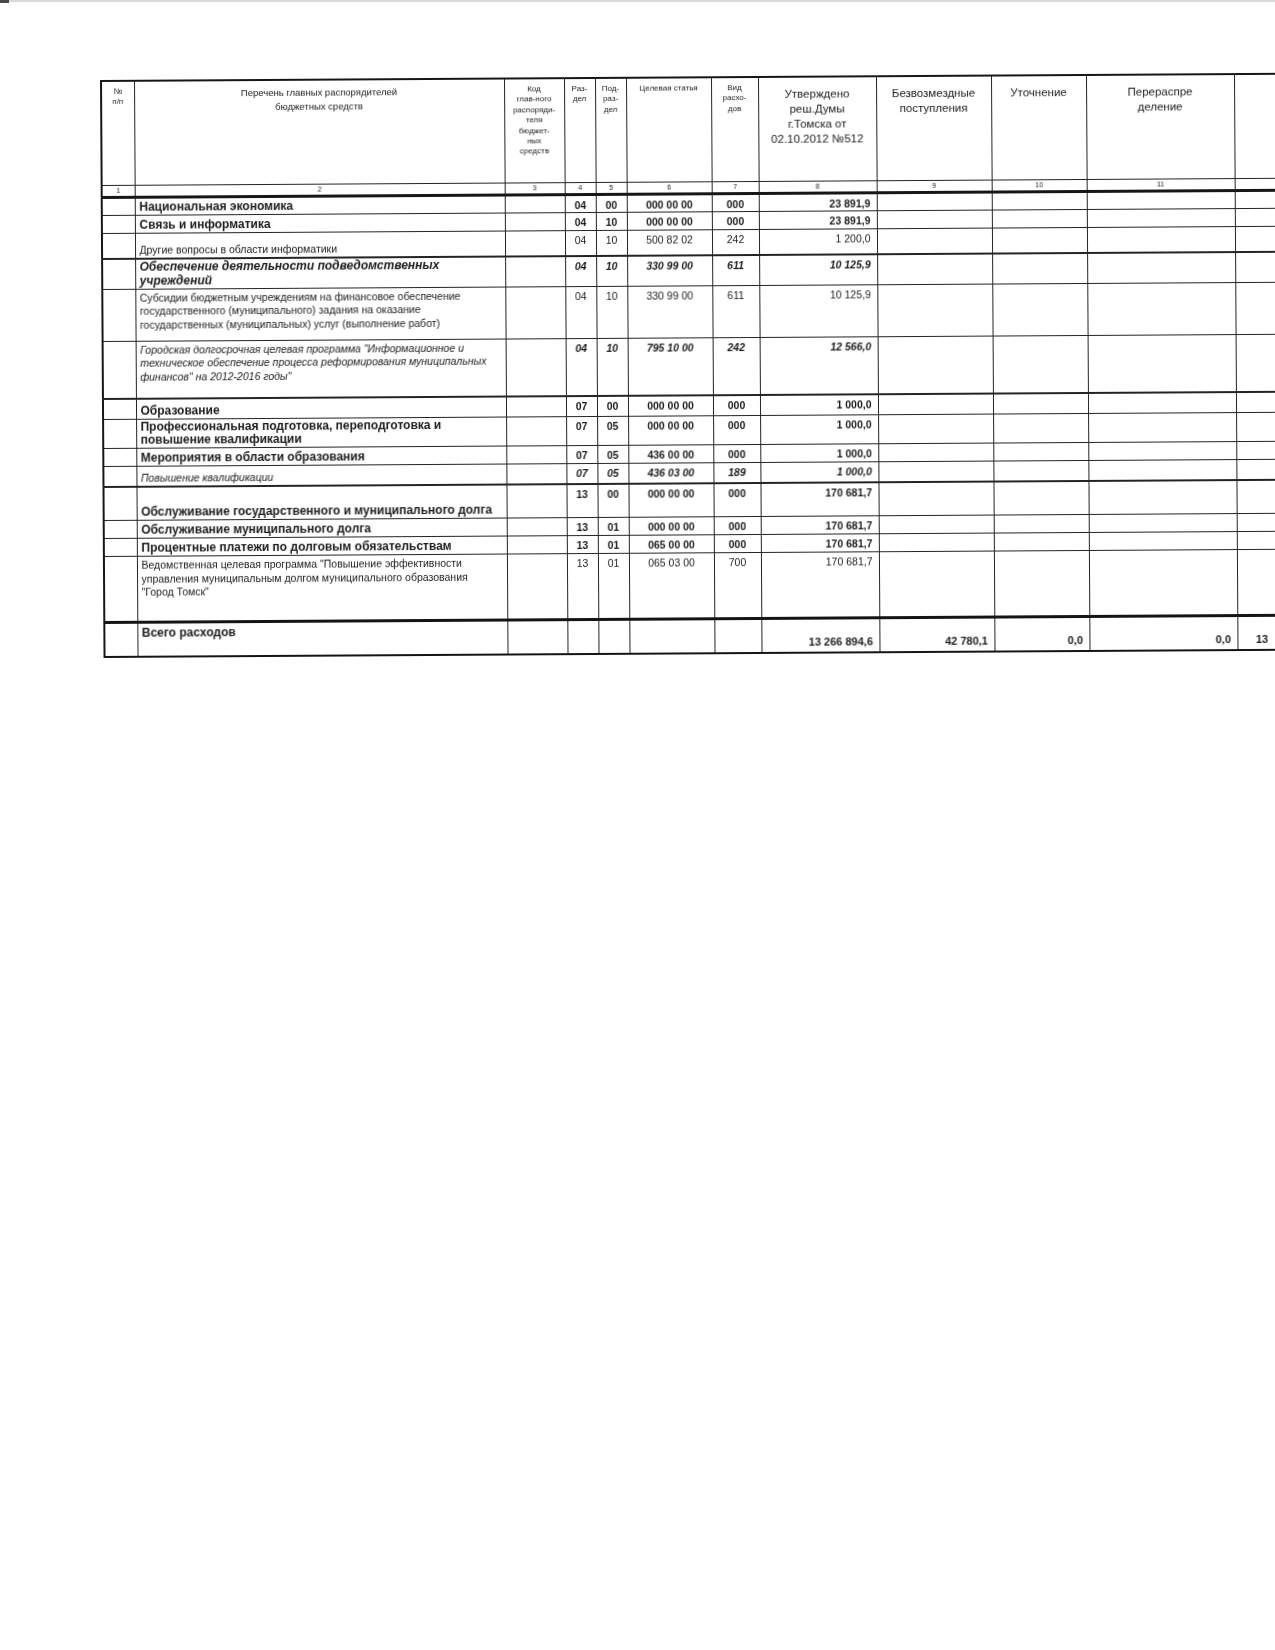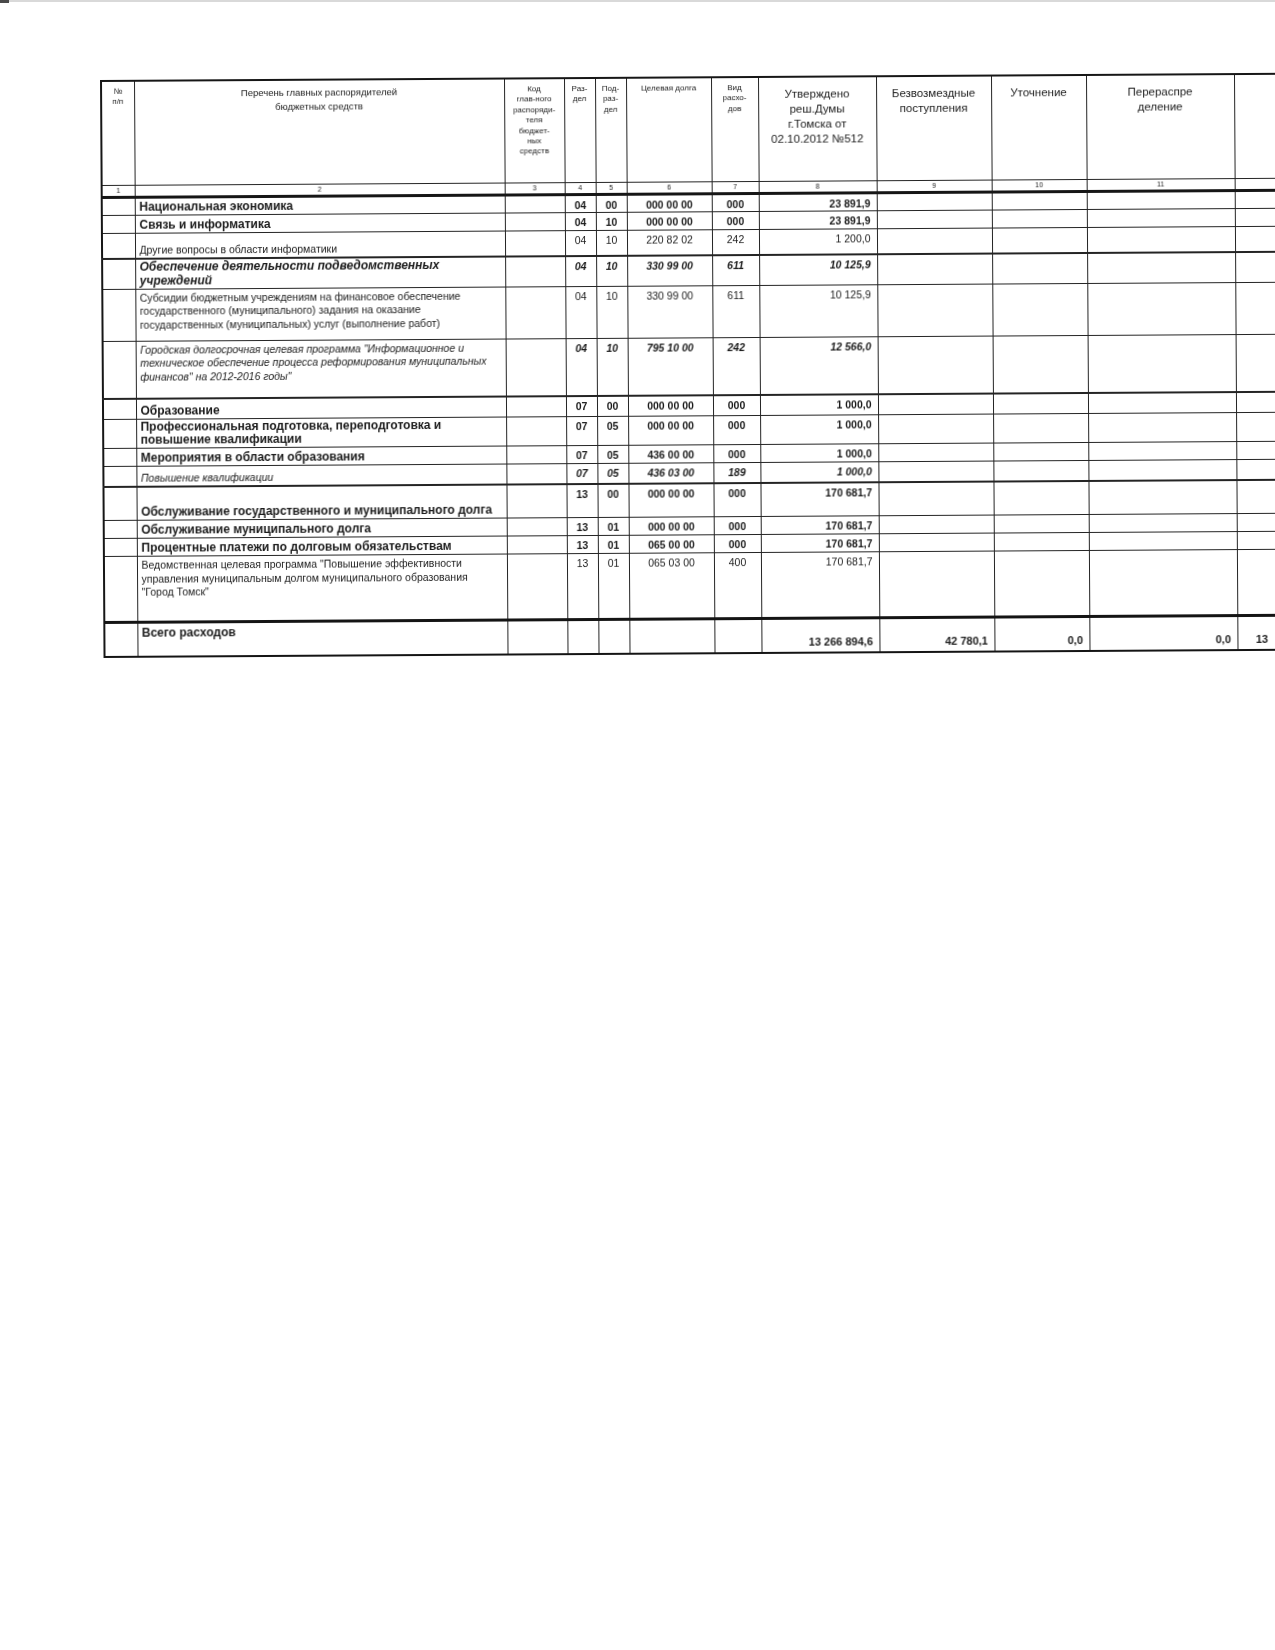--- a/index.html
+++ b/index.html
@@ -113,21 +113,21 @@
 распоряди-
 теля
 бюджет-
 ных
 средств</th>
           <th class="h-s">Раз-
 дел</th>
           <th class="h-s">Под-
 раз-
 дел</th>
-          <th class="h-s">Целевая долга</th>
+          <th class="h-s">Целевая статья</th>
           <th class="h-s">Вид
 расхо-
 дов</th>
           <th class="h-b">Утверждено
 реш.Думы
 г.Томска от
 02.10.2012 №512</th>
           <th class="h-b">Безвозмездные
 поступления</th>
           <th class="h-b">Уточнение</th>
@@ -178,21 +178,21 @@
           <td class="c-clarification"></td>
           <td class="c-redistribution"></td>
           <td class="c-extra"></td>
         </tr>
         <tr class="regular" style="height: 26px;">
           <td class="c-num"></td>
           <td class="c-name">Другие вопросы в области информатики</td>
           <td class="c-code"></td>
           <td class="c-razdel">04</td>
           <td class="c-podrazdel">10</td>
-          <td class="c-celevaya">220 82 02</td>
+          <td class="c-celevaya">500 82 02</td>
           <td class="c-vid">242</td>
           <td class="c-approved">1 200,0</td>
           <td class="c-gratuitous"></td>
           <td class="c-clarification"></td>
           <td class="c-redistribution"></td>
           <td class="c-extra"></td>
         </tr>
         <tr class="bold-italic sep" style="height: 20px;">
           <td class="c-num"></td>
           <td class="c-name">Обеспечение деятельности подведомственных учреждений</td>
@@ -333,21 +333,21 @@
           <td class="c-redistribution"></td>
           <td class="c-extra"></td>
         </tr>
         <tr class="regular" style="height: 66px;">
           <td class="c-num"></td>
           <td class="c-name top">Ведомственная целевая программа "Повышение эффективности управления муниципальным долгом муниципального образования "Город Томск"</td>
           <td class="c-code"></td>
           <td class="c-razdel">13</td>
           <td class="c-podrazdel">01</td>
           <td class="c-celevaya">065 03 00</td>
-          <td class="c-vid">400</td>
+          <td class="c-vid">700</td>
           <td class="c-approved">170 681,7</td>
           <td class="c-gratuitous"></td>
           <td class="c-clarification"></td>
           <td class="c-redistribution"></td>
           <td class="c-extra"></td>
         </tr>
       </tbody>
     <tfoot>
       <tr id="total-row">
           <td class="c-num"></td>

